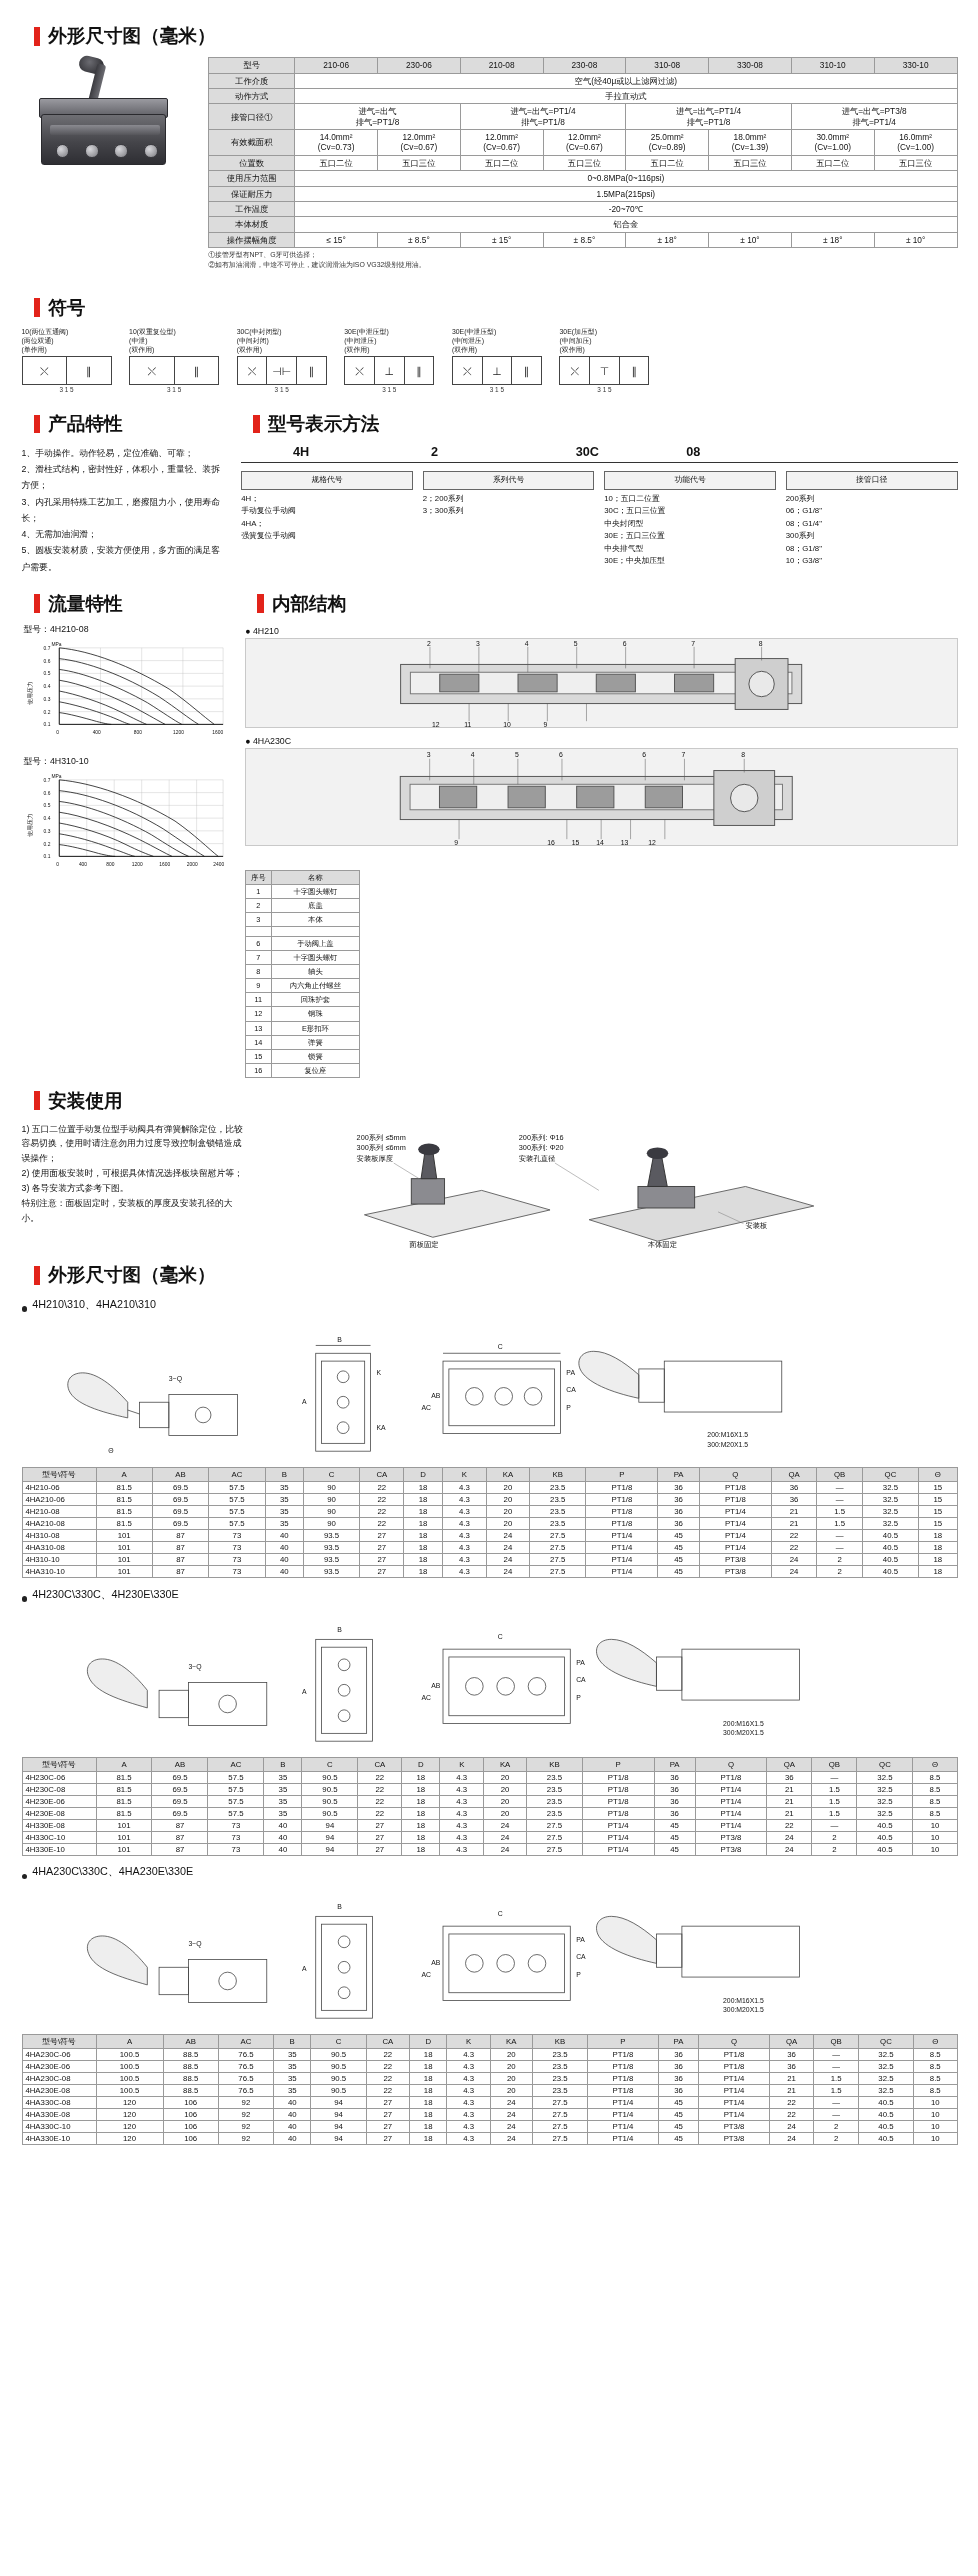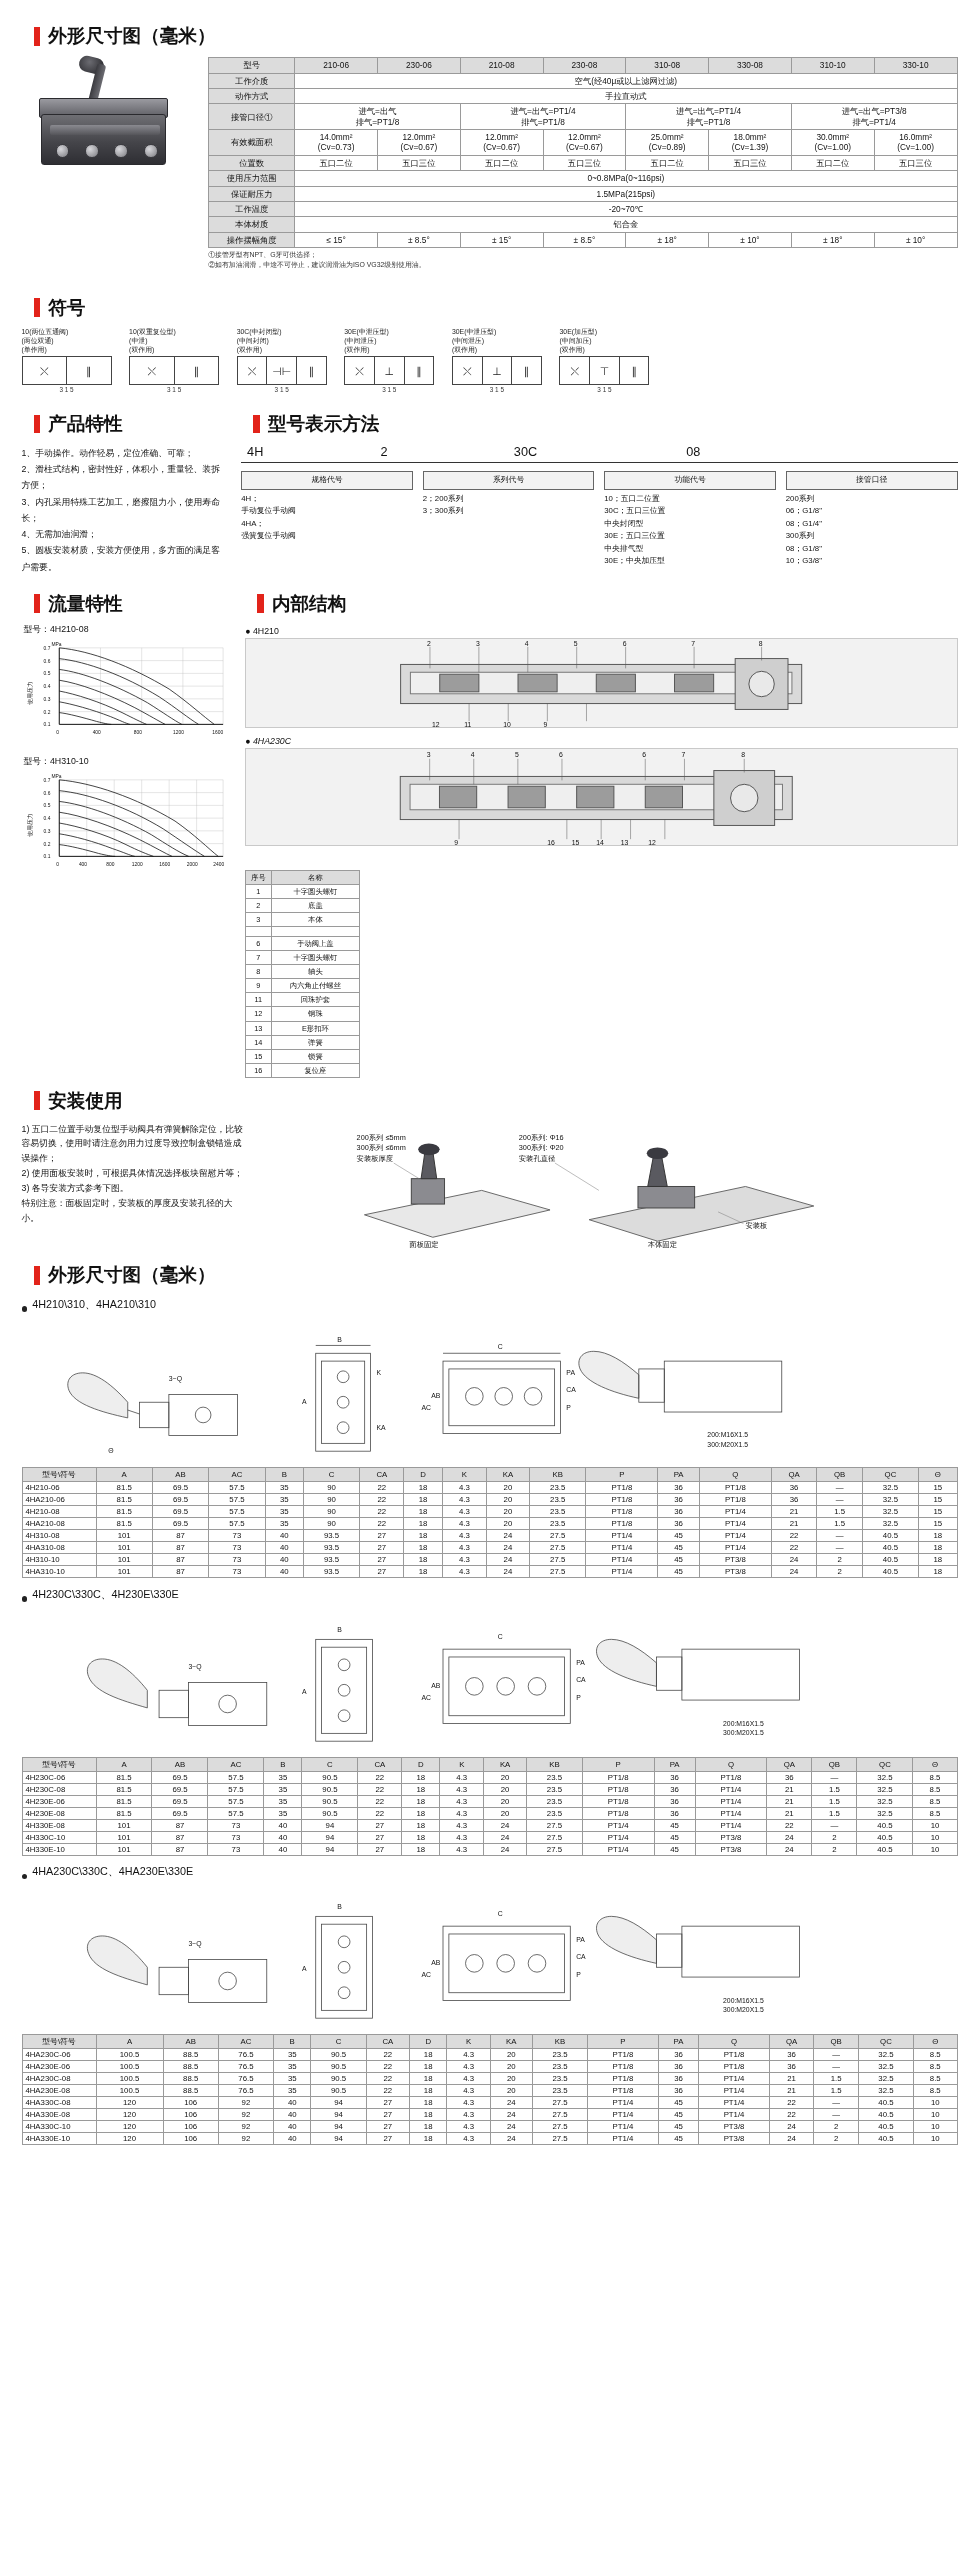--- a/index.html
+++ b/index.html
@@ -78,21 +78,21 @@
     font-size: 10.8px; color: #222; }
   .sym .leg { font-size: 6.4px; text-align: center; color: #333; margin-top: 1px; }
 
   
   .chart-box { width: 206px; }
   .chart-title { font-size: 8.8px; margin: 2px 0 2px 2px; }
   .chart-svg { border: none; }
 
   
   .mc { font-size: 8.8px; }
-  .mc-top { display: flex; gap: 25.4px; font-size: 12.7px; font-weight: normal; padding-left: 5.9px; }
+  .mc-top { display: flex; gap: 25.4px; font-size: 12.7px; font-weight: bold; padding-left: 5.9px; text-align: center; }
   .mc-line { border-top: 1px solid #333; margin: 2.9px 0 0 0; height: 5.9px; }
   .mc-cols { display: flex; gap: 9.8px; font-size: 7.8px; line-height: 1.6; }
   .mc-cols .c { flex: 1; }
   .mc-cols .hd { border: 1px solid #666; text-align: center; padding: 2px 0; margin-bottom: 2.9px; background:#f3f3f3;}
 
   
   .inst { font-size: 8.8px; line-height: 1.7; }
 
   
   .struct { background: #f2f2f2; border: 1px solid #c9c9c9; position: relative; }
@@ -547,21 +547,21 @@
                   <text x="327" y="7">7</text>
                 <text x="396" y="7">8</text>
                 <text x="62" y="90">12</text>
                   <text x="95" y="90">11</text>
                   <text x="135" y="90">10</text>
                 <text x="176" y="90">9</text>
               </g>
             </svg>
           </div>
 
-          <div style="font-size:8.8px;margin:7.8px 0 2px 0;font-style:italic;">
+          <div style="font-size:8.8px;margin:7.8px 0 2px 0;">
             ● <span>4HA230C</span>
           </div>
           <div class="struct" style="height:98px;">
             <svg width="100%" height="98" viewBox="0 0 470 100">
               <rect x="30" y="28" width="400" height="44" fill="#d9d9d9" stroke="#555"></rect>
               <rect x="40" y="36" width="380" height="26" fill="#efefef" stroke="#777"></rect>
               <rect x="70" y="38" width="38" height="22" fill="#9c9c9c" stroke="#555"></rect>
               <rect x="140" y="38" width="38" height="22" fill="#9c9c9c" stroke="#555"></rect>
               <rect x="210" y="38" width="38" height="22" fill="#9c9c9c" stroke="#555"></rect>
               <rect x="280" y="38" width="38" height="22" fill="#9c9c9c" stroke="#555"></rect>

